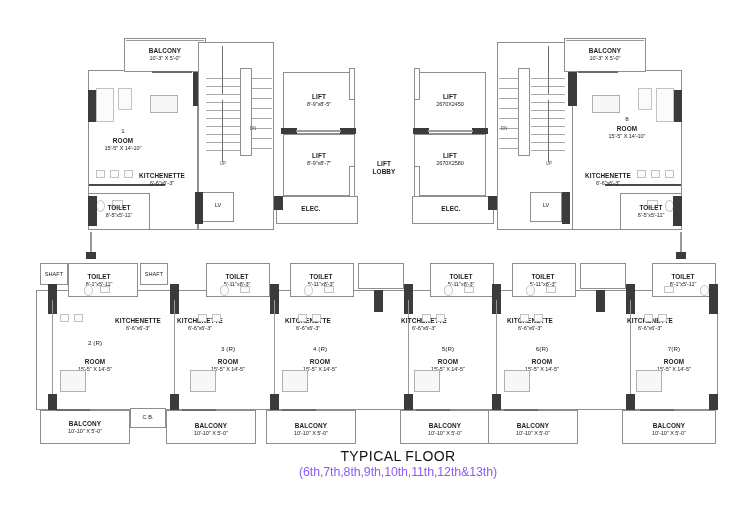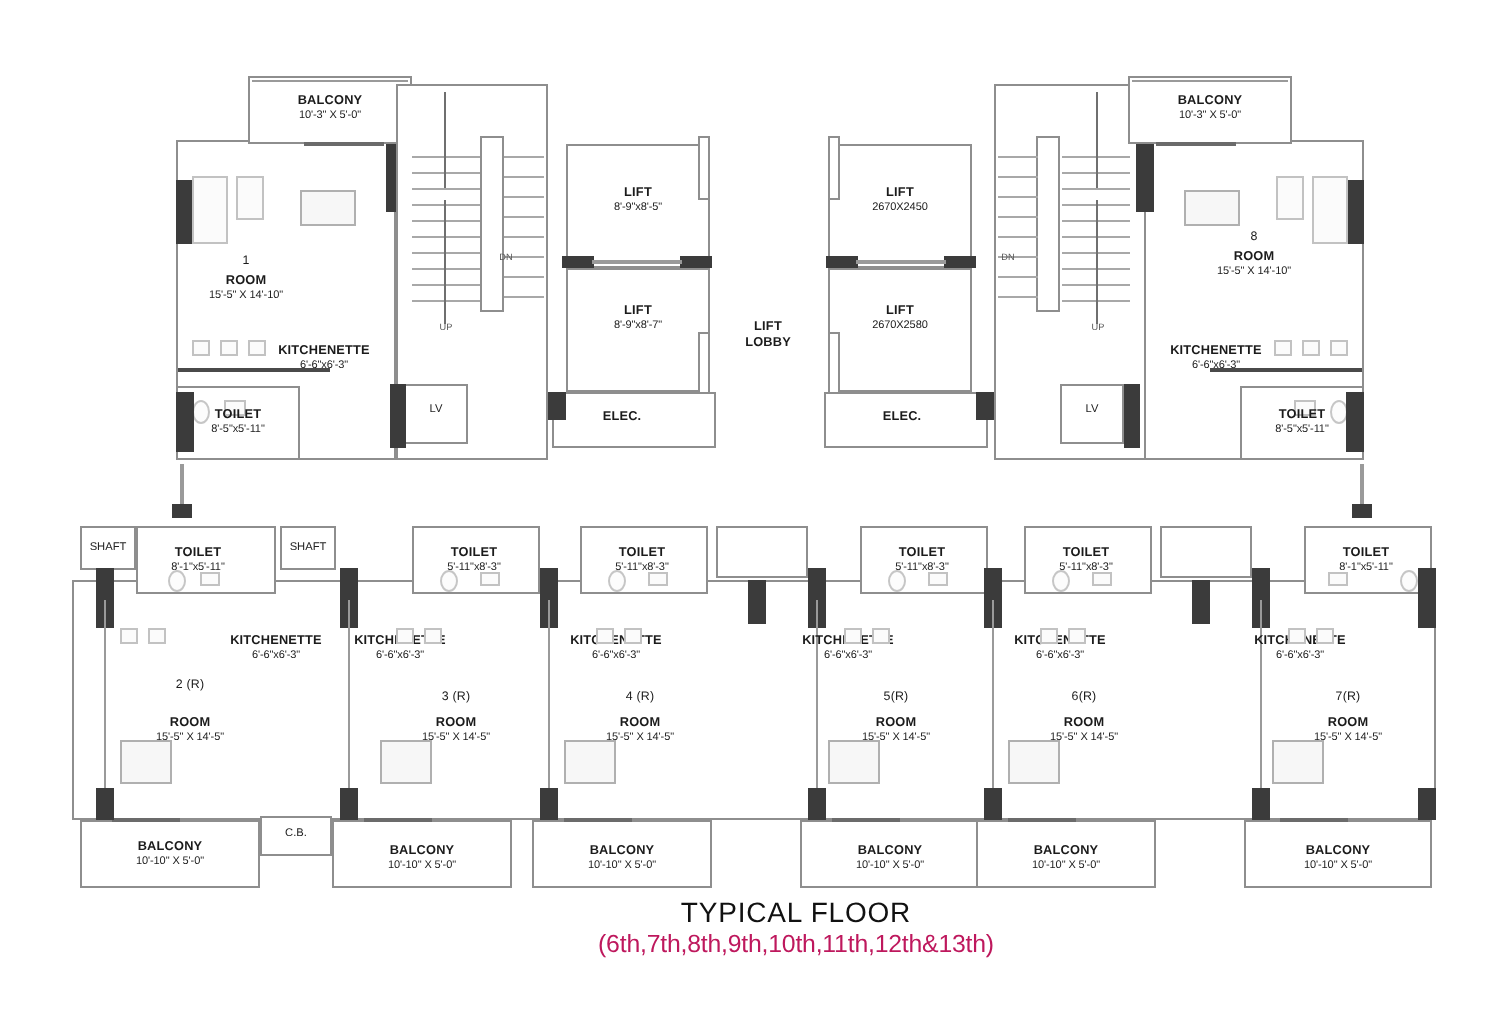--- a/index.html
+++ b/index.html
@@ -18,21 +18,21 @@
        font-size:6.2px;letter-spacing:.1px;color:#1b1b1b;transform:translateX(-50%);}
   .lbl b{font-weight:700;display:block;font-size:6.4px;}
   .lbl i{font-style:normal;display:block;font-size:5.5px;letter-spacing:-.05px;}
   .tiny{position:absolute;font-size:4.6px;color:#555;white-space:nowrap;transform:translateX(-50%);}
   .boxlbl{position:absolute;text-align:center;font-size:5.6px;white-space:nowrap;
           transform:translateX(-50%);color:#222;}
 
   
   #title{position:absolute;left:0;right:0;text-align:center;}
   #title .t1{font-size:14px;letter-spacing:.4px;color:#111;}
-  #title .t2{font-size:12.4px;letter-spacing:-.1px;color:#be185d;margin-top:1px;}
+  #title .t2{font-size:12.4px;letter-spacing:-.1px;color:#8b5cf6;margin-top:1px;}
   .arrowline{position:absolute;background:#6f6f6f;width:1px;}
 </style>
 </head>
 <body>
 
 <div id="plan">
 
   <div class="wall" style="left:88px;top:70px;width:110px;height:160px;"></div>
   <div class="wall" style="left:124px;top:38px;width:82px;height:34px;"></div>
   <div class="thin" style="left:126px;top:40px;width:78px;height:1px;"></div>

